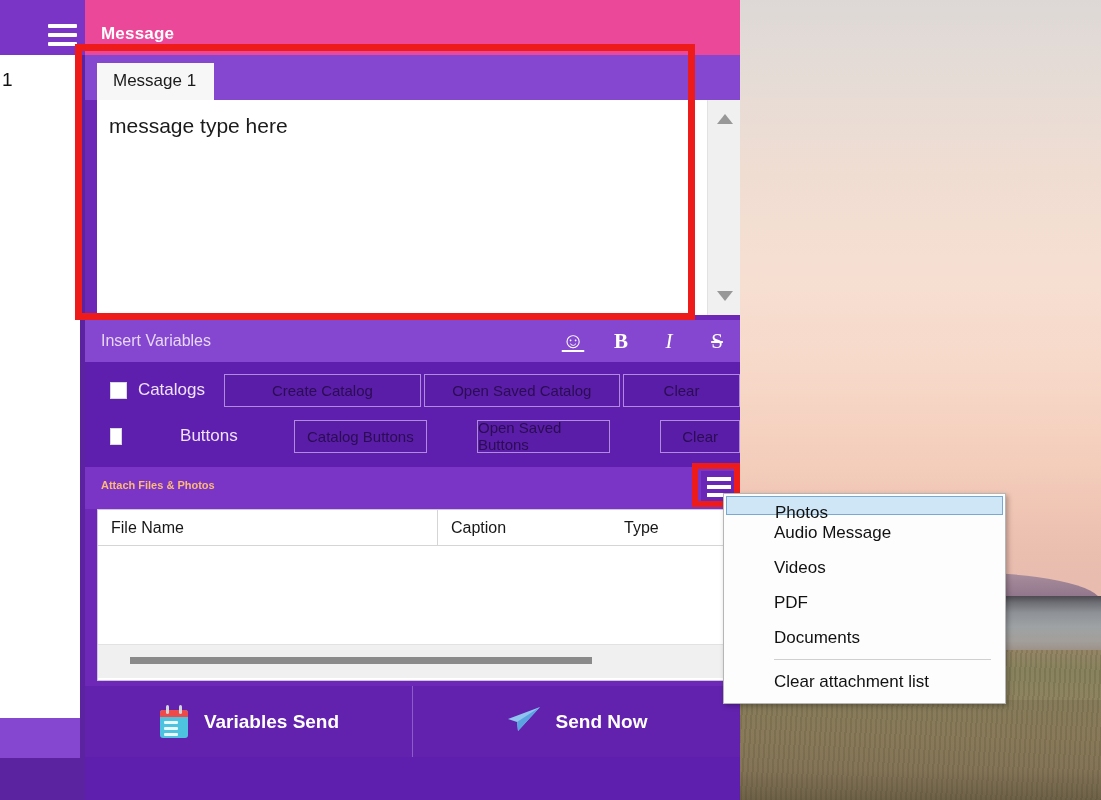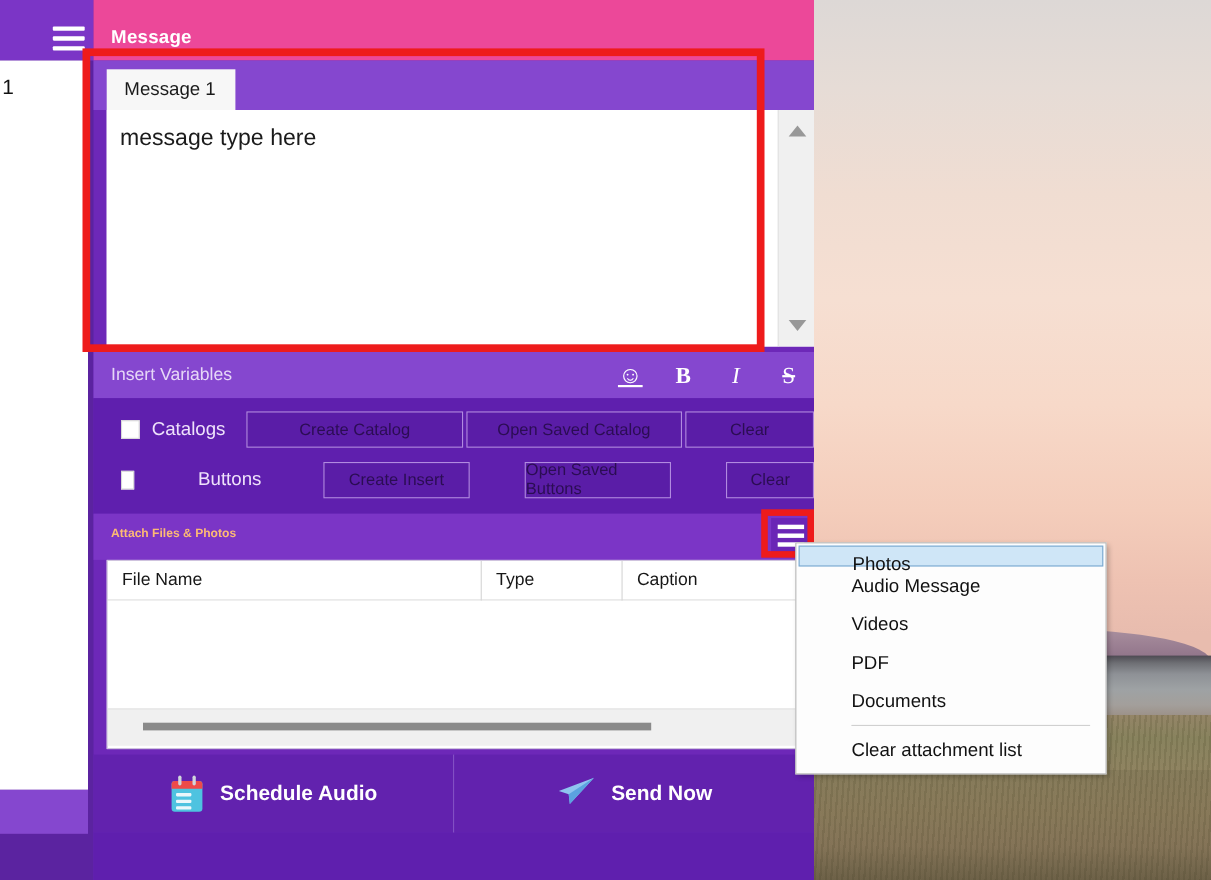--- a/index.html
+++ b/index.html
@@ -357,59 +357,59 @@
       <div class="opt-row" id="row-catalogs">
         <div class="opt-check"></div>
         <div class="opt-label">Catalogs</div>
         <div class="opt-btn wide1">Create Catalog</div>
         <div class="opt-btn wide2">Open Saved Catalog</div>
         <div class="opt-btn narrow">Clear</div>
       </div>
       <div class="opt-row" id="row-buttons">
         <div class="opt-check"></div>
         <div class="opt-label">Buttons</div>
-        <div class="opt-btn wide1">Create Insert</div>
+        <div class="opt-btn wide1">Catalog Buttons</div>
         <div class="opt-btn wide2">Open Saved Buttons</div>
         <div class="opt-btn narrow">Clear</div>
       </div>
     </div>
 
     <div id="attach-header">
       <div id="attach-header-title">Attach Files &amp; Photos</div>
       <div id="attach-menu-button">
         <i></i>
           <i></i>
           <i></i>
       </div>
     </div>
 
     <div id="attach-table">
       <div id="attach-thead">
         <div class="th" id="th-filename">File Name</div>
+        <div class="th" id="th-caption">Caption</div>
         <div class="th" id="th-type">Type</div>
-        <div class="th" id="th-caption">Caption</div>
       </div>
       <div id="attach-body"></div>
       <div id="attach-hscroll">
         <div id="attach-hscroll-thumb"></div>
       </div>
     </div>
 
     <div id="action-bar">
       <div class="action-btn">
         <span class="cal-icon">
           <span class="cal-body"></span>
             <span class="cal-top"></span>
           <span class="cal-ring r1"></span>
             <span class="cal-ring r2"></span>
           <span class="cal-line l1"></span>
             <span class="cal-line l2"></span>
             <span class="cal-line l3"></span>
         </span>
-        <span>Schedule Audio</span>
+        <span>Variables Send</span>
       </div>
       <div class="action-btn">
         <span>
           <svg width="36" height="28" viewBox="0 0 36 28">
             <polygon points="2,14 34,2 12,26 11,17" fill="#8fc4ef"></polygon>
             <polygon points="34,2 12,26 11,17" fill="#5ba3e0"></polygon>
           </svg>
         </span>
         <span>Send Now</span>
       </div>

